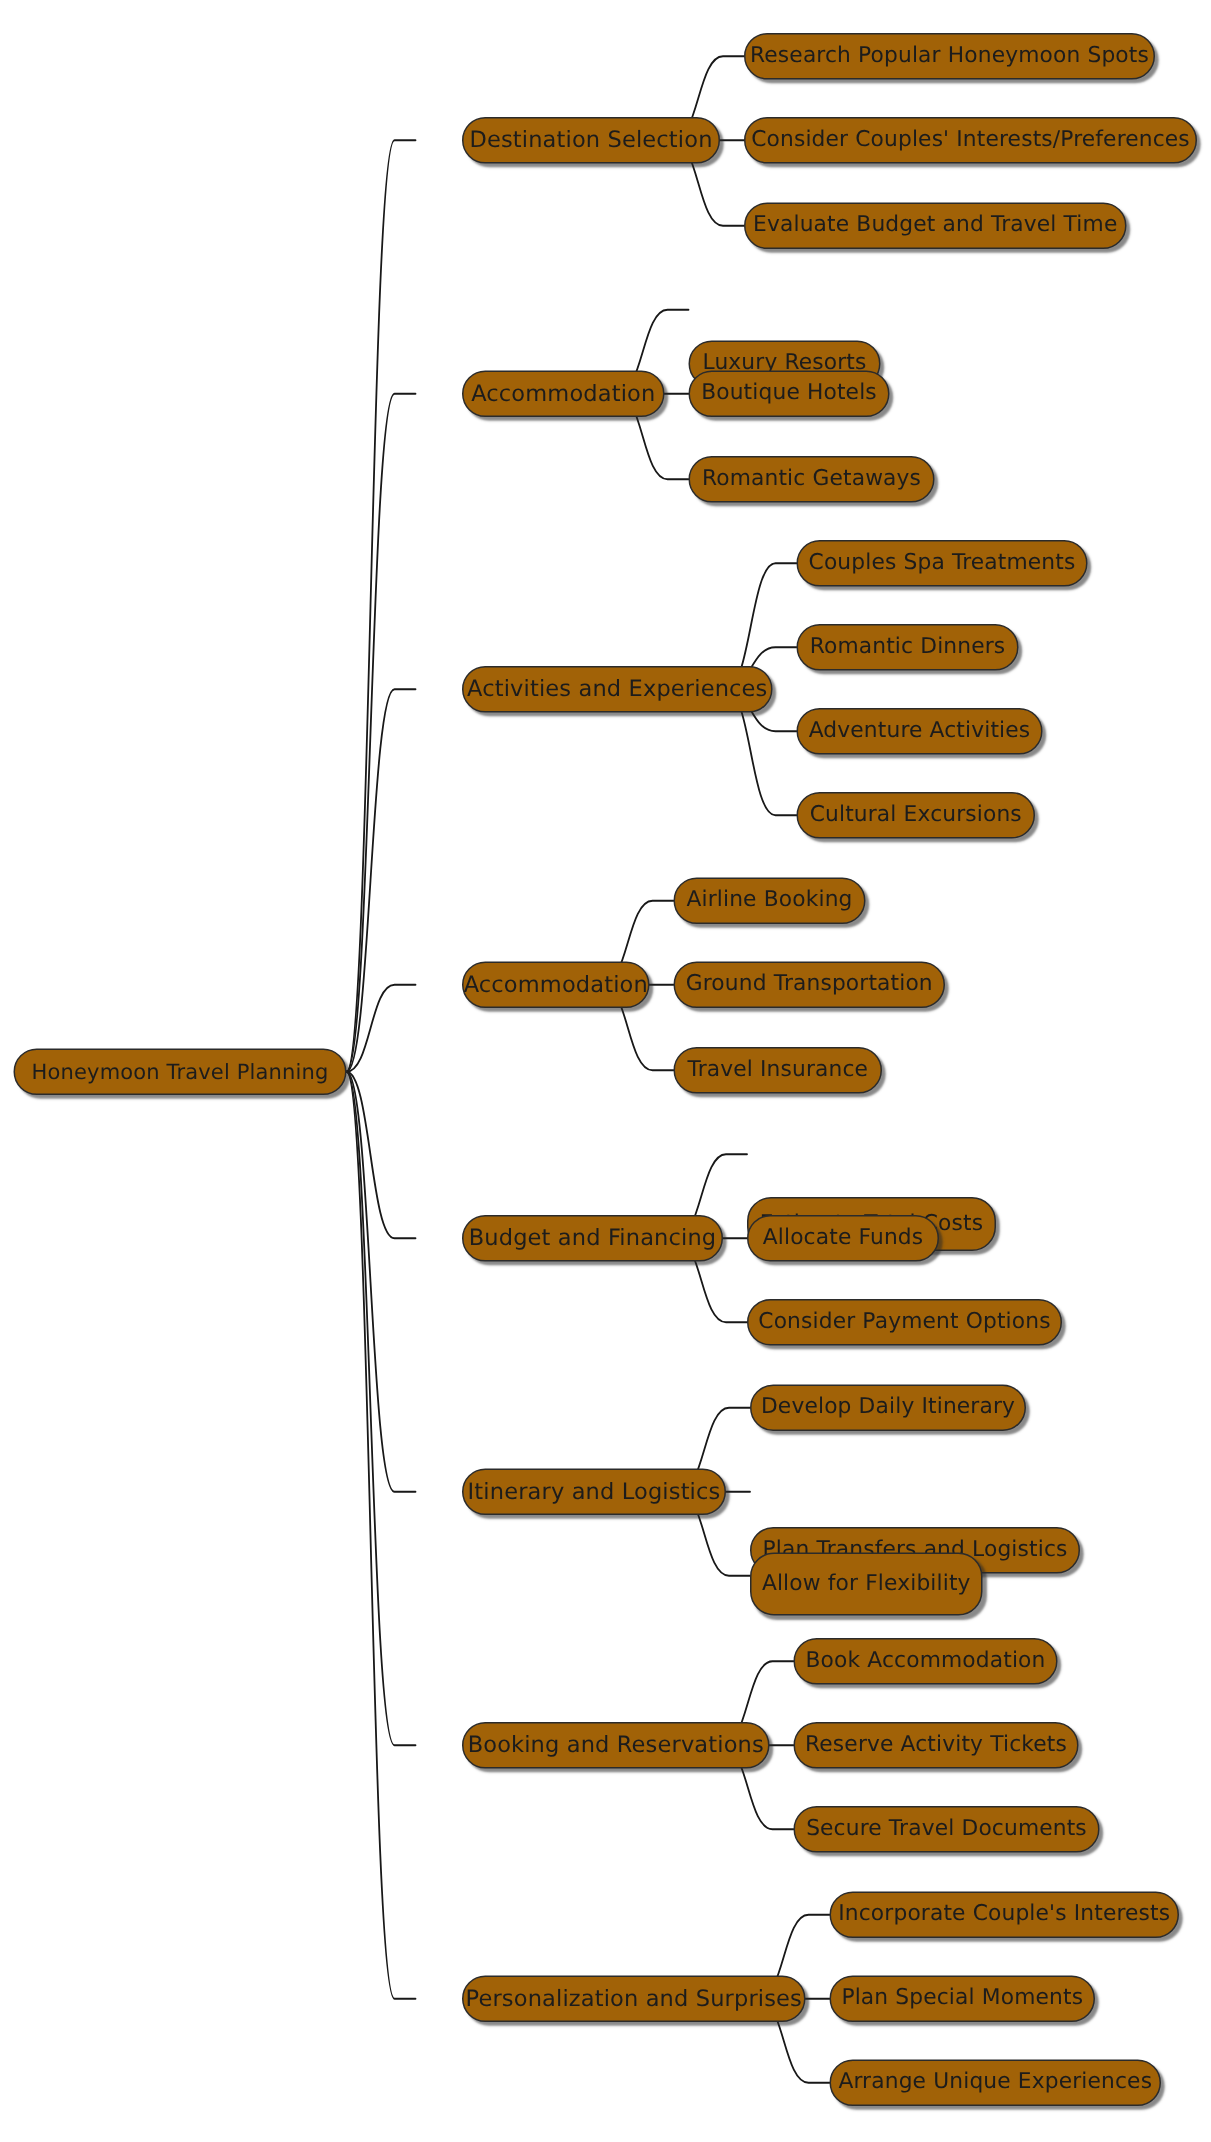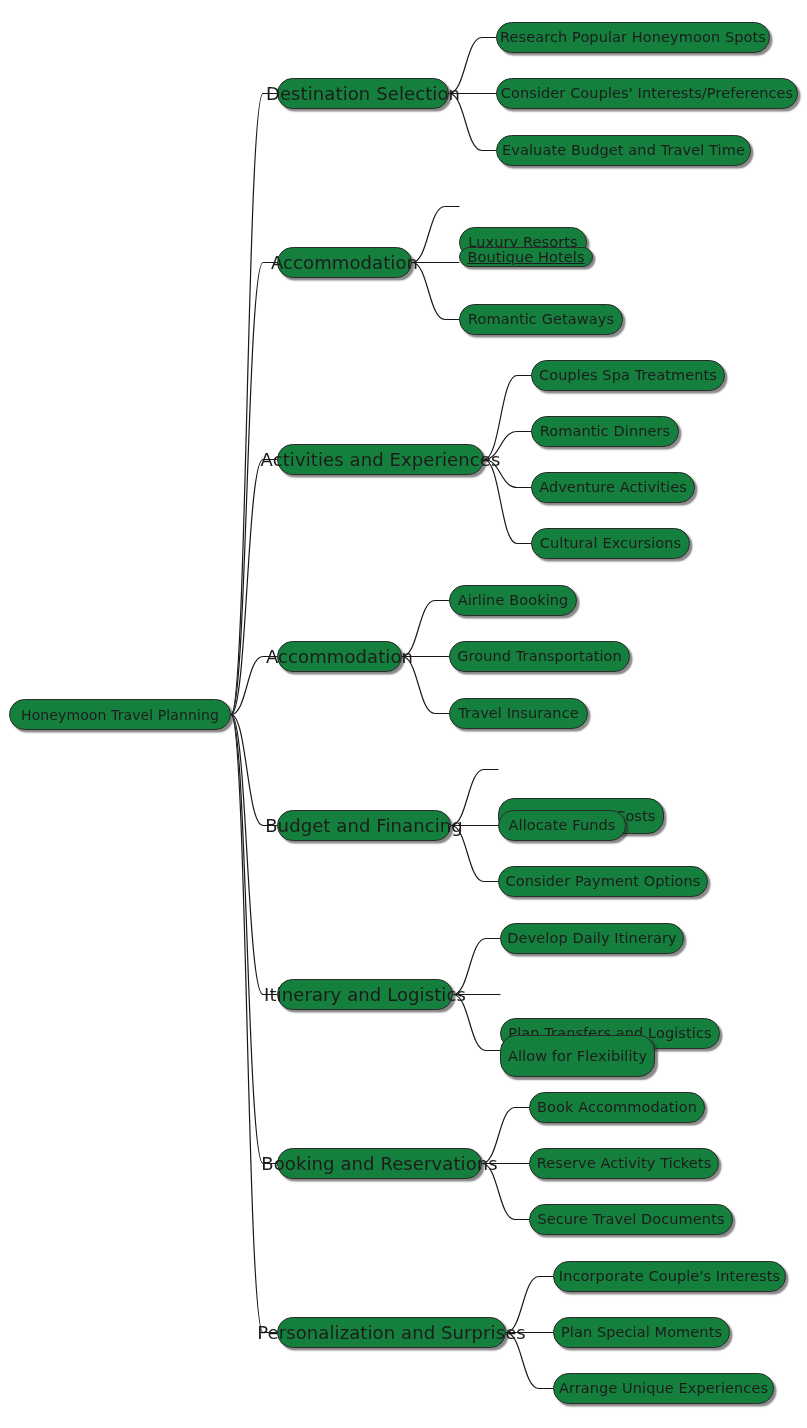--- a/index.html
+++ b/index.html
@@ -22,41 +22,42 @@
     position: absolute;
     left: 0;
     top: 0;
     width: 807px;
     height: 1428px;
     pointer-events: none;
   }
   .mm-node {
     position: absolute;
     box-sizing: border-box;
-    background: #15803d;
+    background: #a16207;
     border: 1.6px solid #2b2b2b;
     border-radius: 16px;
     color: #1c1c1c;
     font-size: 14.5px;
     line-height: 1;
     letter-spacing: 0.1px;
     white-space: nowrap;
     display: flex;
     align-items: center;
     justify-content: center;
     padding: 0 11px;
     box-shadow: 2.5px 2.5px 1.5px rgba(40,40,40,0.55);
     z-index: 2;
     text-align: center;
   }
   .mm-node.root {
     font-size: 14px;
   }
   .mm-node.lvl2 {
-    font-size: 18px;
+    font-size: 15px;
+    margin-left: 31px;
   }
   .mm-node.lvl3 {
     font-size: 14.5px;
   }
 </style>
 </head>
 <body>
 
 <div id="canvas">
   <svg id="edge-layer" viewBox="0 0 807 1428" width="807" height="1428" xmlns="http://www.w3.org/2000/svg">
@@ -97,21 +98,21 @@
       </g>
   </svg>
   <div id="nodes">
       <div class="mm-node root" style="left: 9px; top: 699px; width: 222px; height: 31px;">Honeymoon Travel Planning</div>
       <div class="mm-node lvl2" style="left: 277px; top: 78px; width: 172px; height: 31px;">Destination Selection</div>
       <div class="mm-node lvl3" style="left: 496px; top: 22px; width: 274px; height: 31px;">Research Popular Honeymoon Spots</div>
       <div class="mm-node lvl3" style="left: 496px; top: 78px; width: 302px; height: 31px;">Consider Couples' Interests/Preferences</div>
       <div class="mm-node lvl3" style="left: 496px; top: 135px; width: 255px; height: 31px;">Evaluate Budget and Travel Time</div>
       <div class="mm-node lvl2" style="left: 277px; top: 247px; width: 135px; height: 31px;">Accommodation</div>
       <div class="mm-node lvl3" style="left: 459px; top: 191px; width: 128px; height: 31px; margin-top: 36px;">Luxury Resorts</div>
-      <div class="mm-node lvl3" style="left: 459px; top: 247px; width: 134px; height: 20px; text-decoration: underline;">Boutique Hotels</div>
+      <div class="mm-node lvl3" style="left: 459px; top: 247px; width: 134px; height: 31px;">Boutique Hotels</div>
       <div class="mm-node lvl3" style="left: 459px; top: 304px; width: 164px; height: 31px;">Romantic Getaways</div>
       <div class="mm-node lvl2" style="left: 277px; top: 444px; width: 207px; height: 31px;">Activities and Experiences</div>
       <div class="mm-node lvl3" style="left: 531px; top: 360px; width: 194px; height: 31px;">Couples Spa Treatments</div>
       <div class="mm-node lvl3" style="left: 531px; top: 416px; width: 148px; height: 31px;">Romantic Dinners</div>
       <div class="mm-node lvl3" style="left: 531px; top: 472px; width: 164px; height: 31px;">Adventure Activities</div>
       <div class="mm-node lvl3" style="left: 531px; top: 528px; width: 159px; height: 31px;">Cultural Excursions</div>
       <div class="mm-node lvl2" style="left: 277px; top: 641px; width: 125px; height: 31px;">Accommodation</div>
       <div class="mm-node lvl3" style="left: 449px; top: 585px; width: 128px; height: 31px;">Airline Booking</div>
       <div class="mm-node lvl3" style="left: 449px; top: 641px; width: 181px; height: 31px;">Ground Transportation</div>
       <div class="mm-node lvl3" style="left: 449px; top: 698px; width: 139px; height: 31px;">Travel Insurance</div>

